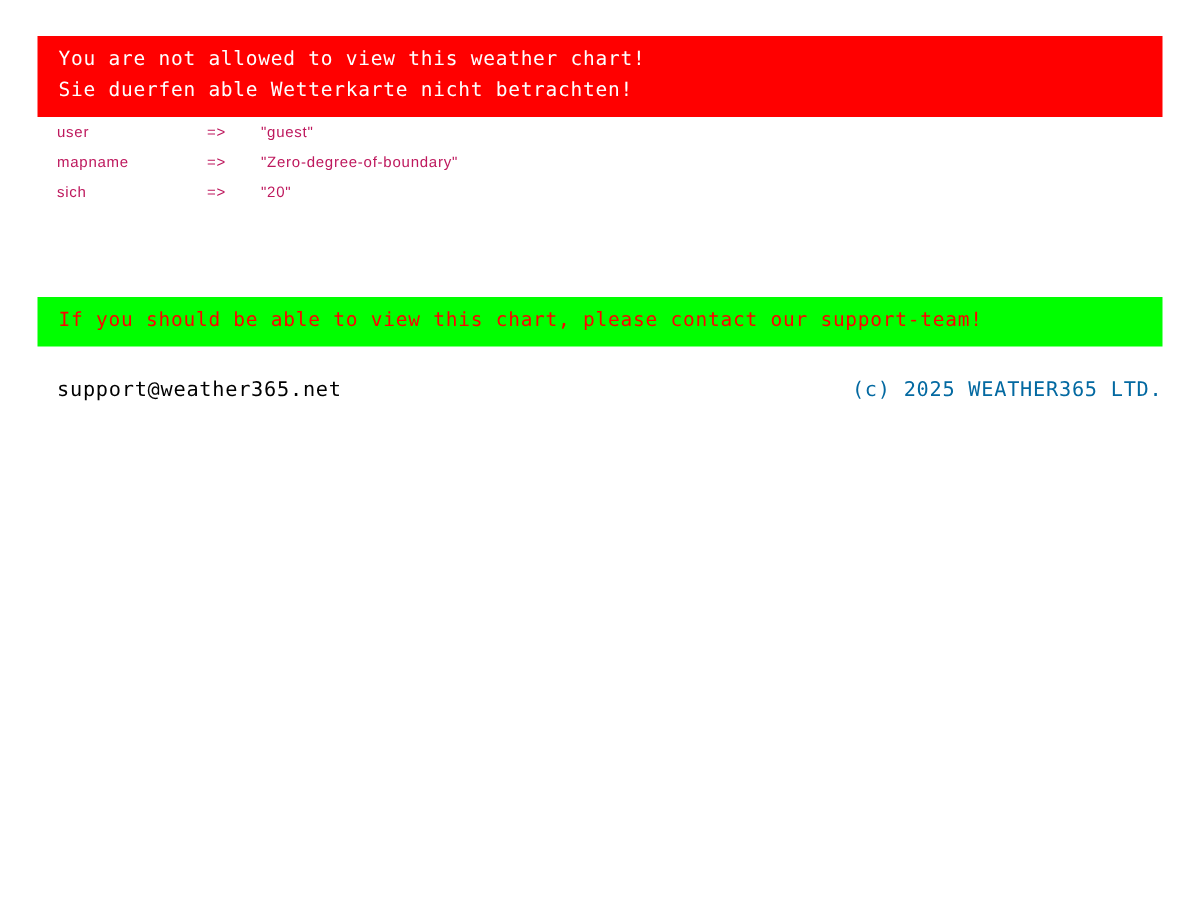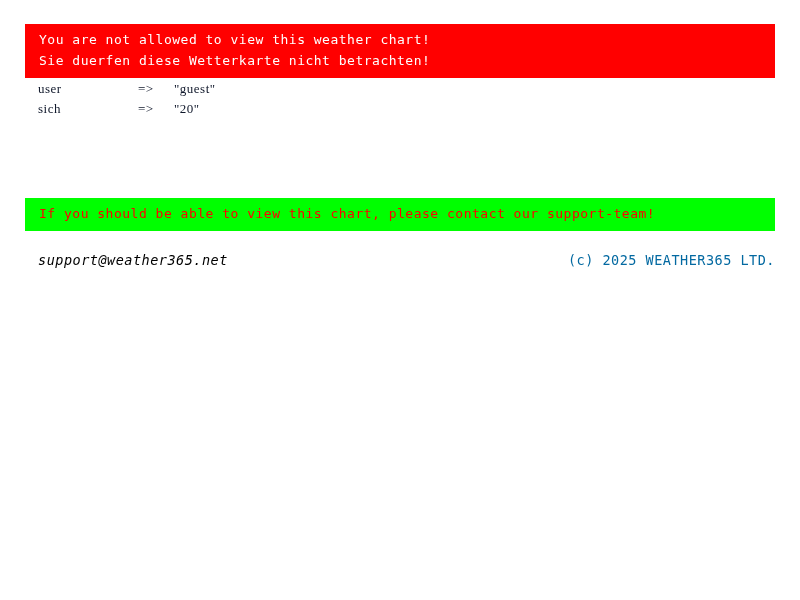--- a/index.html
+++ b/index.html
@@ -44,26 +44,26 @@
   .banner-line {
     display: block;
   }
   .details {
     position: absolute;
     left: 38px;
     top: 79px;
     border-collapse: collapse;
   }
   .details td {
-    font-family: Liberation Serif, serif;
-    font-size: 13px;
+    font-family: Liberation Sans, sans-serif;
+    font-size: 10px;
     line-height: 20px;
     letter-spacing: 0.5px;
     padding: 0;
-    color: #0f172a;
+    color: #be185d;
     white-space: pre;
     vertical-align: top;
   }
   .details .col-key {
     width: 100px;
   }
   .details .col-arrow {
     width: 36px;
   }
   .footer {
@@ -76,42 +76,46 @@
     align-items: baseline;
     font-size: 13.5px;
     line-height: 20px;
     letter-spacing: 0.5px;
     white-space: nowrap;
   }
   .footer a,
   .footer .contact-email {
     color: #000000;
     text-decoration: none;
-    font-style: italic;
   }
   .copyright {
     color: #0369a1;
   }
 </style>
 </head>
 <body>
 
 <div class="page">
 
   <div class="banner banner-error">
     <span class="banner-line">You are not allowed to view this weather chart!</span>
-    <span class="banner-line">Sie duerfen diese Wetterkarte nicht betrachten!</span>
+    <span class="banner-line">Sie duerfen able Wetterkarte nicht betrachten!</span>
   </div>
 
   <table class="details">
     <tbody>
       <tr>
         <td class="col-key">user</td>
         <td class="col-arrow">=&gt;</td>
         <td class="col-value">"guest"</td>
+      </tr>
+      <tr>
+        <td class="col-key">mapname</td>
+        <td class="col-arrow">=&gt;</td>
+        <td class="col-value">"Zero-degree-of-boundary"</td>
       </tr>
       <tr>
         <td class="col-key">sich</td>
         <td class="col-arrow">=&gt;</td>
         <td class="col-value">"20"</td>
       </tr>
     </tbody>
   </table>
 
   <div class="banner banner-info">

